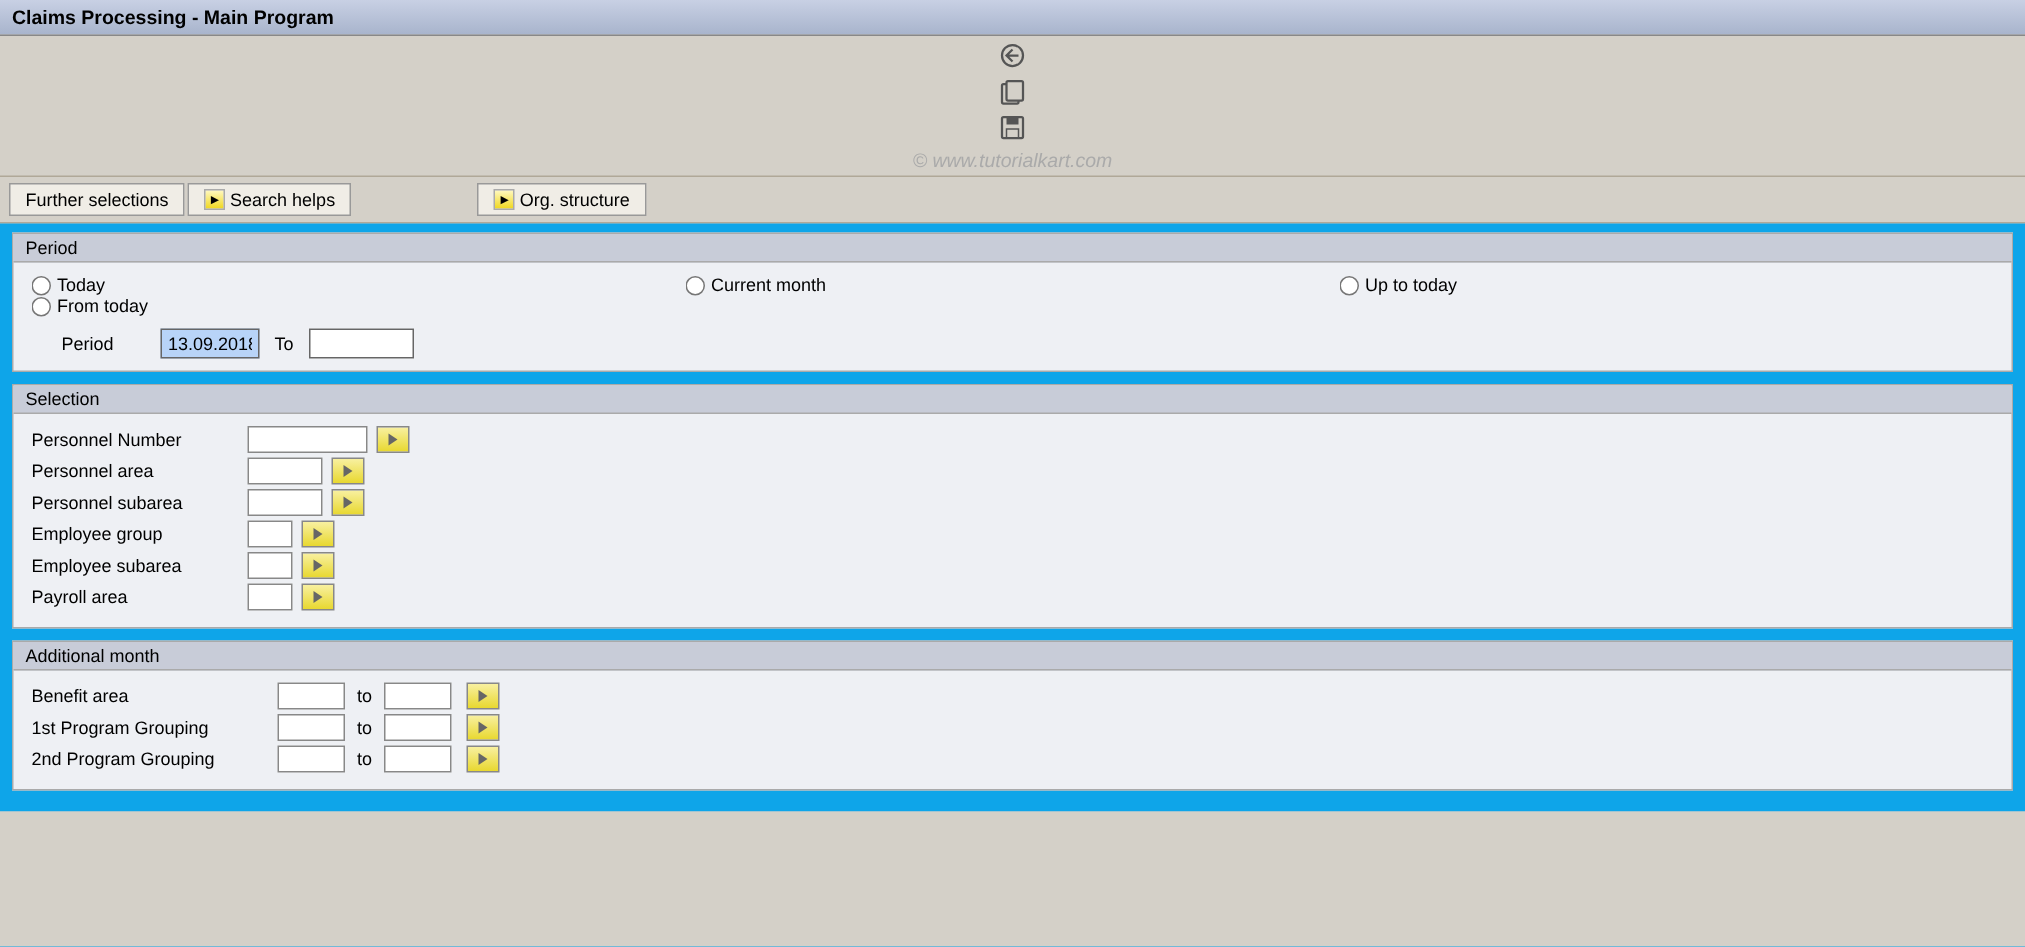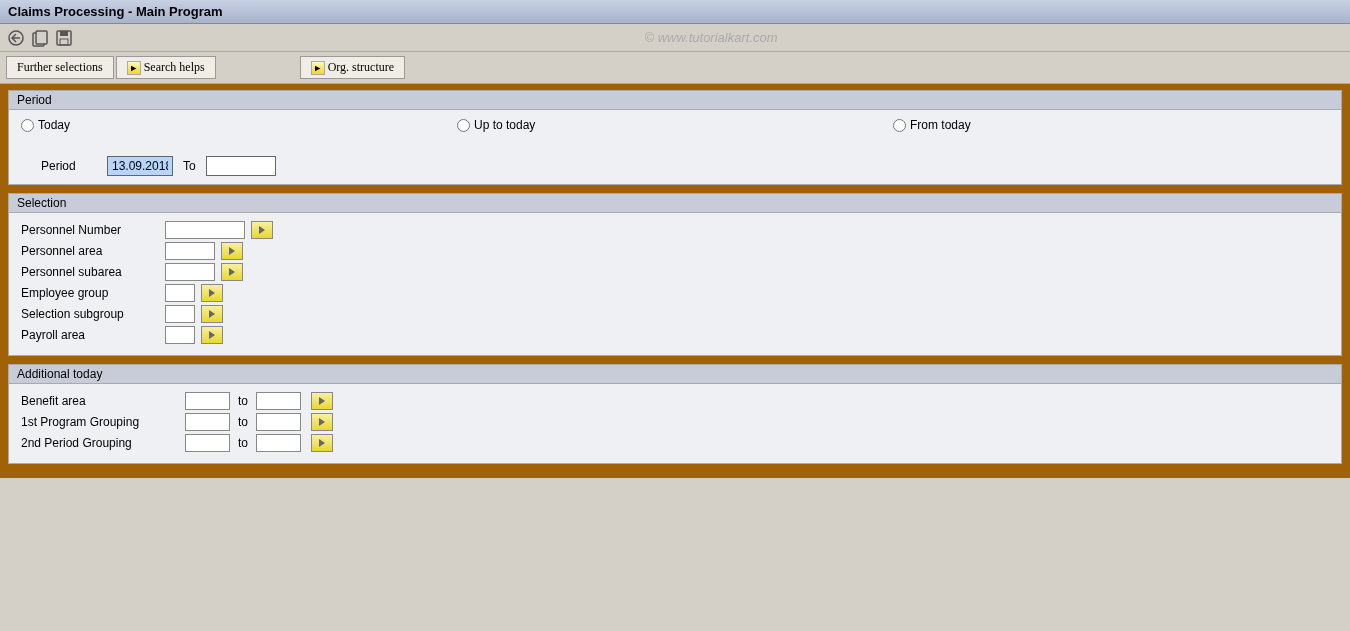--- a/index.html
+++ b/index.html
@@ -17,20 +17,21 @@
       border-bottom: 1px solid #888;
     }
     .toolbar {
       background: #d4d0c8;
       padding: 3px 6px;
       border-bottom: 1px solid #b0a898;
       display: flex;
       align-items: center;
       gap: 4px;
       min-height: 28px;
+      flex-direction: column;
     }
     .toolbar-watermark {
       flex: 1;
       text-align: center;
       color: #aaa;
       font-size: 13px;
       font-style: italic;
     }
     .toolbar-icon {
       width: 20px;
@@ -51,48 +52,47 @@
     .tab-button {
       display: flex;
       align-items: center;
       gap: 3px;
       background: #f0ede6;
       border: 1px solid #999;
       padding: 3px 10px;
       cursor: pointer;
       font-size: 12px;
       color: #000;
-      font-family: Liberation Serif, serif;
     }
     .tab-spacer {
       flex: 0 0 80px;
     }
     .content-area {
       padding: 6px 8px;
-      background: #a16207;
+      background: #0ea5e9;
     }
     .section {
       border: 1px solid #aaa;
       background: #eef0f4;
       margin-bottom: 8px;
     }
     .section-header {
       background: #c8ccd8;
       border-bottom: 1px solid #aaa;
       padding: 2px 8px;
       font-size: 12px;
       color: #000;
     }
     .section-body {
       padding: 8px 12px;
     }
     .period-grid {
       display: grid;
       grid-template-columns: 1fr 1fr 1fr;
-      gap: 16px 0;
+      gap: 0 0;
       margin-bottom: 8px;
     }
     .radio-row {
       display: flex;
       align-items: center;
       gap: 4px;
     }
     .radio-row input[type="radio"] {
       margin: 0;
       width: 13px;
@@ -257,20 +257,24 @@
     <div class="section-header">
       <span>Period</span>
     </div>
     <div class="section-body">
       <div class="period-grid">
         <div class="radio-row">
           <input type="radio" name="period" id="today" style="">
           <label for="today">Today</label>
         </div>
         <div class="radio-row">
+          <input type="radio" name="period" id="current-month" style="">
+          <label for="current-month">Current month</label>
+        </div>
+        <div class="radio-row">
           <input type="radio" name="period" id="up-to-today" style="">
           <label for="up-to-today">Up to today</label>
         </div>
         <div class="radio-row">
           <input type="radio" name="period" id="from-today" style="">
           <label for="from-today">From today</label>
         </div>
         <div></div>
       </div>
       <div class="period-field-row">
@@ -306,58 +310,58 @@
         <button class="arrow-btn" title="Further selections"></button>
       </div>
 
       <div class="field-row">
         <span class="field-label">Employee group</span>
         <input type="text" class="field-input small" style="">
         <button class="arrow-btn" title="Further selections"></button>
       </div>
 
       <div class="field-row">
-        <span class="field-label">Selection subgroup</span>
+        <span class="field-label">Employee subarea</span>
         <input type="text" class="field-input small" style="">
         <button class="arrow-btn" title="Further selections"></button>
       </div>
 
       <div class="field-row">
         <span class="field-label">Payroll area</span>
         <input type="text" class="field-input small" style="">
         <button class="arrow-btn" title="Further selections"></button>
       </div>
 
     </div>
   </div>
 
   <div class="section">
     <div class="section-header">
-      <span>Additional today</span>
+      <span>Additional month</span>
     </div>
     <div class="section-body">
 
       <div class="add-field-row">
         <span class="add-field-label">Benefit area</span>
         <input type="text" class="add-field-input" style="">
         <span class="to-small">to</span>
         <input type="text" class="add-field-input" style="">
         <button class="arrow-btn" title="Further selections" style="margin-left:6px;"></button>
       </div>
 
       <div class="add-field-row">
         <span class="add-field-label">1st Program Grouping</span>
         <input type="text" class="add-field-input" style="">
         <span class="to-small">to</span>
         <input type="text" class="add-field-input" style="">
         <button class="arrow-btn" title="Further selections" style="margin-left:6px;"></button>
       </div>
 
       <div class="add-field-row">
-        <span class="add-field-label">2nd Period Grouping</span>
+        <span class="add-field-label">2nd Program Grouping</span>
         <input type="text" class="add-field-input" style="">
         <span class="to-small">to</span>
         <input type="text" class="add-field-input" style="">
         <button class="arrow-btn" title="Further selections" style="margin-left:6px;"></button>
       </div>
 
     </div>
   </div>
 
 </div>

